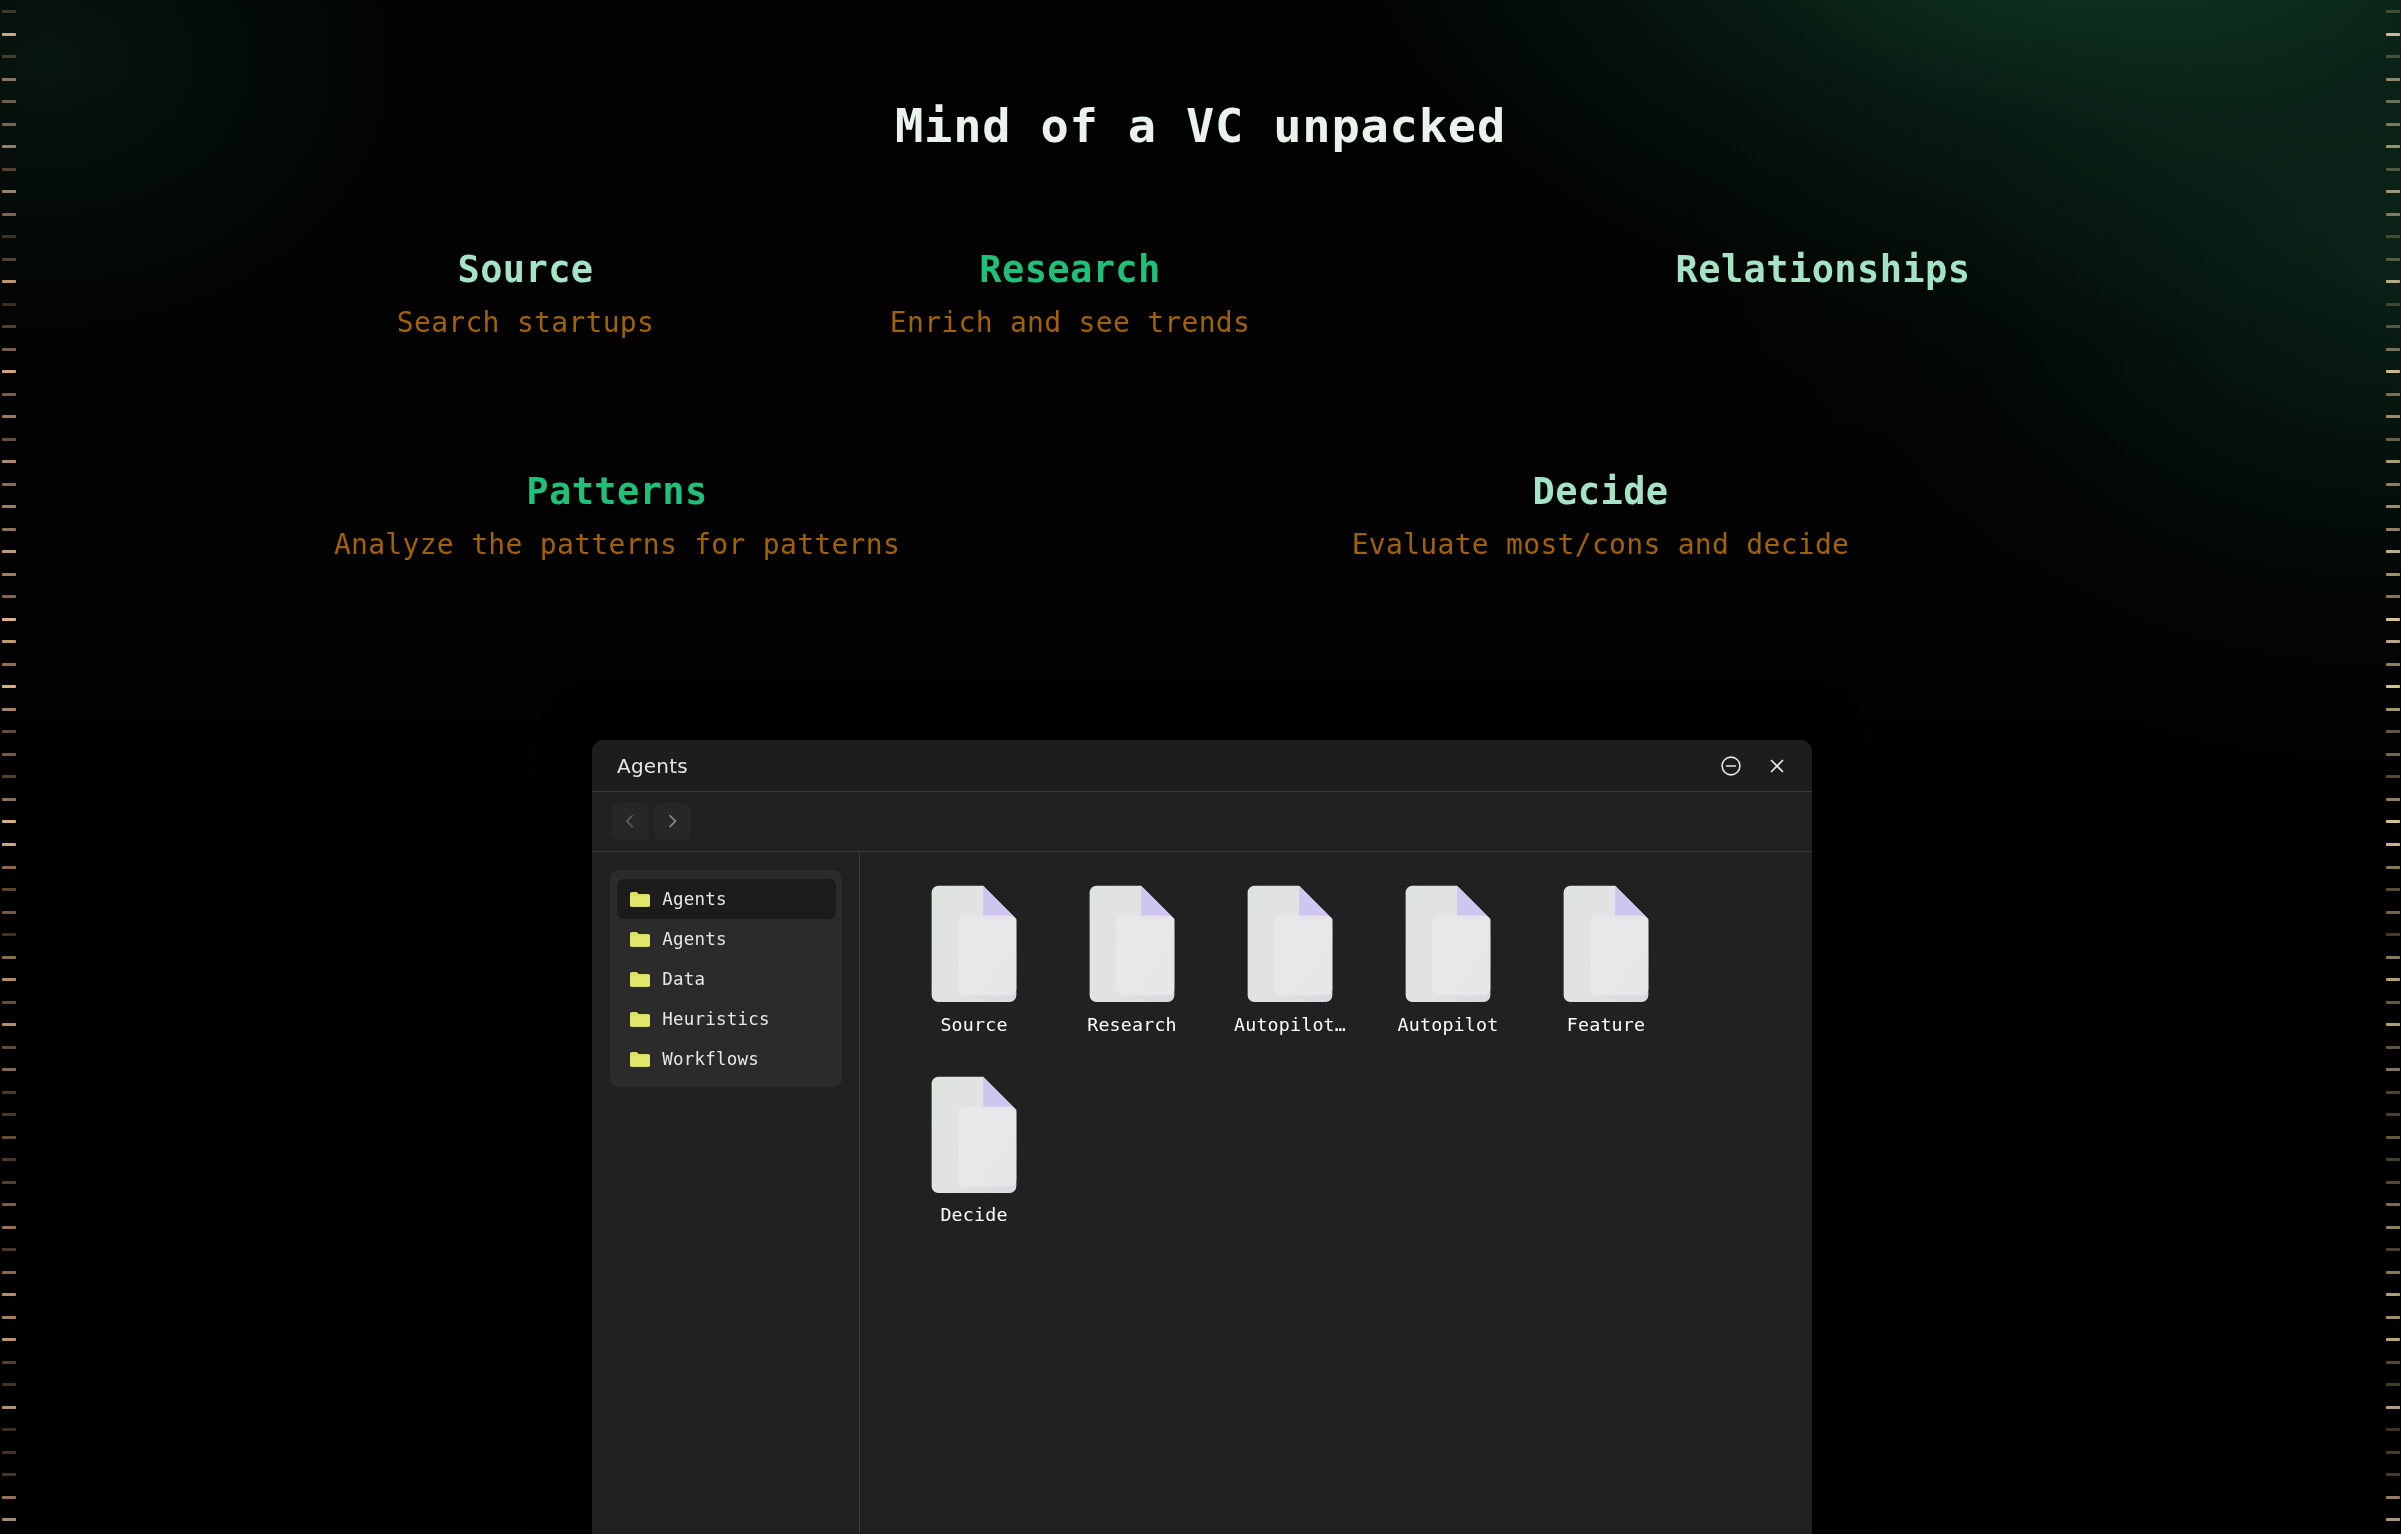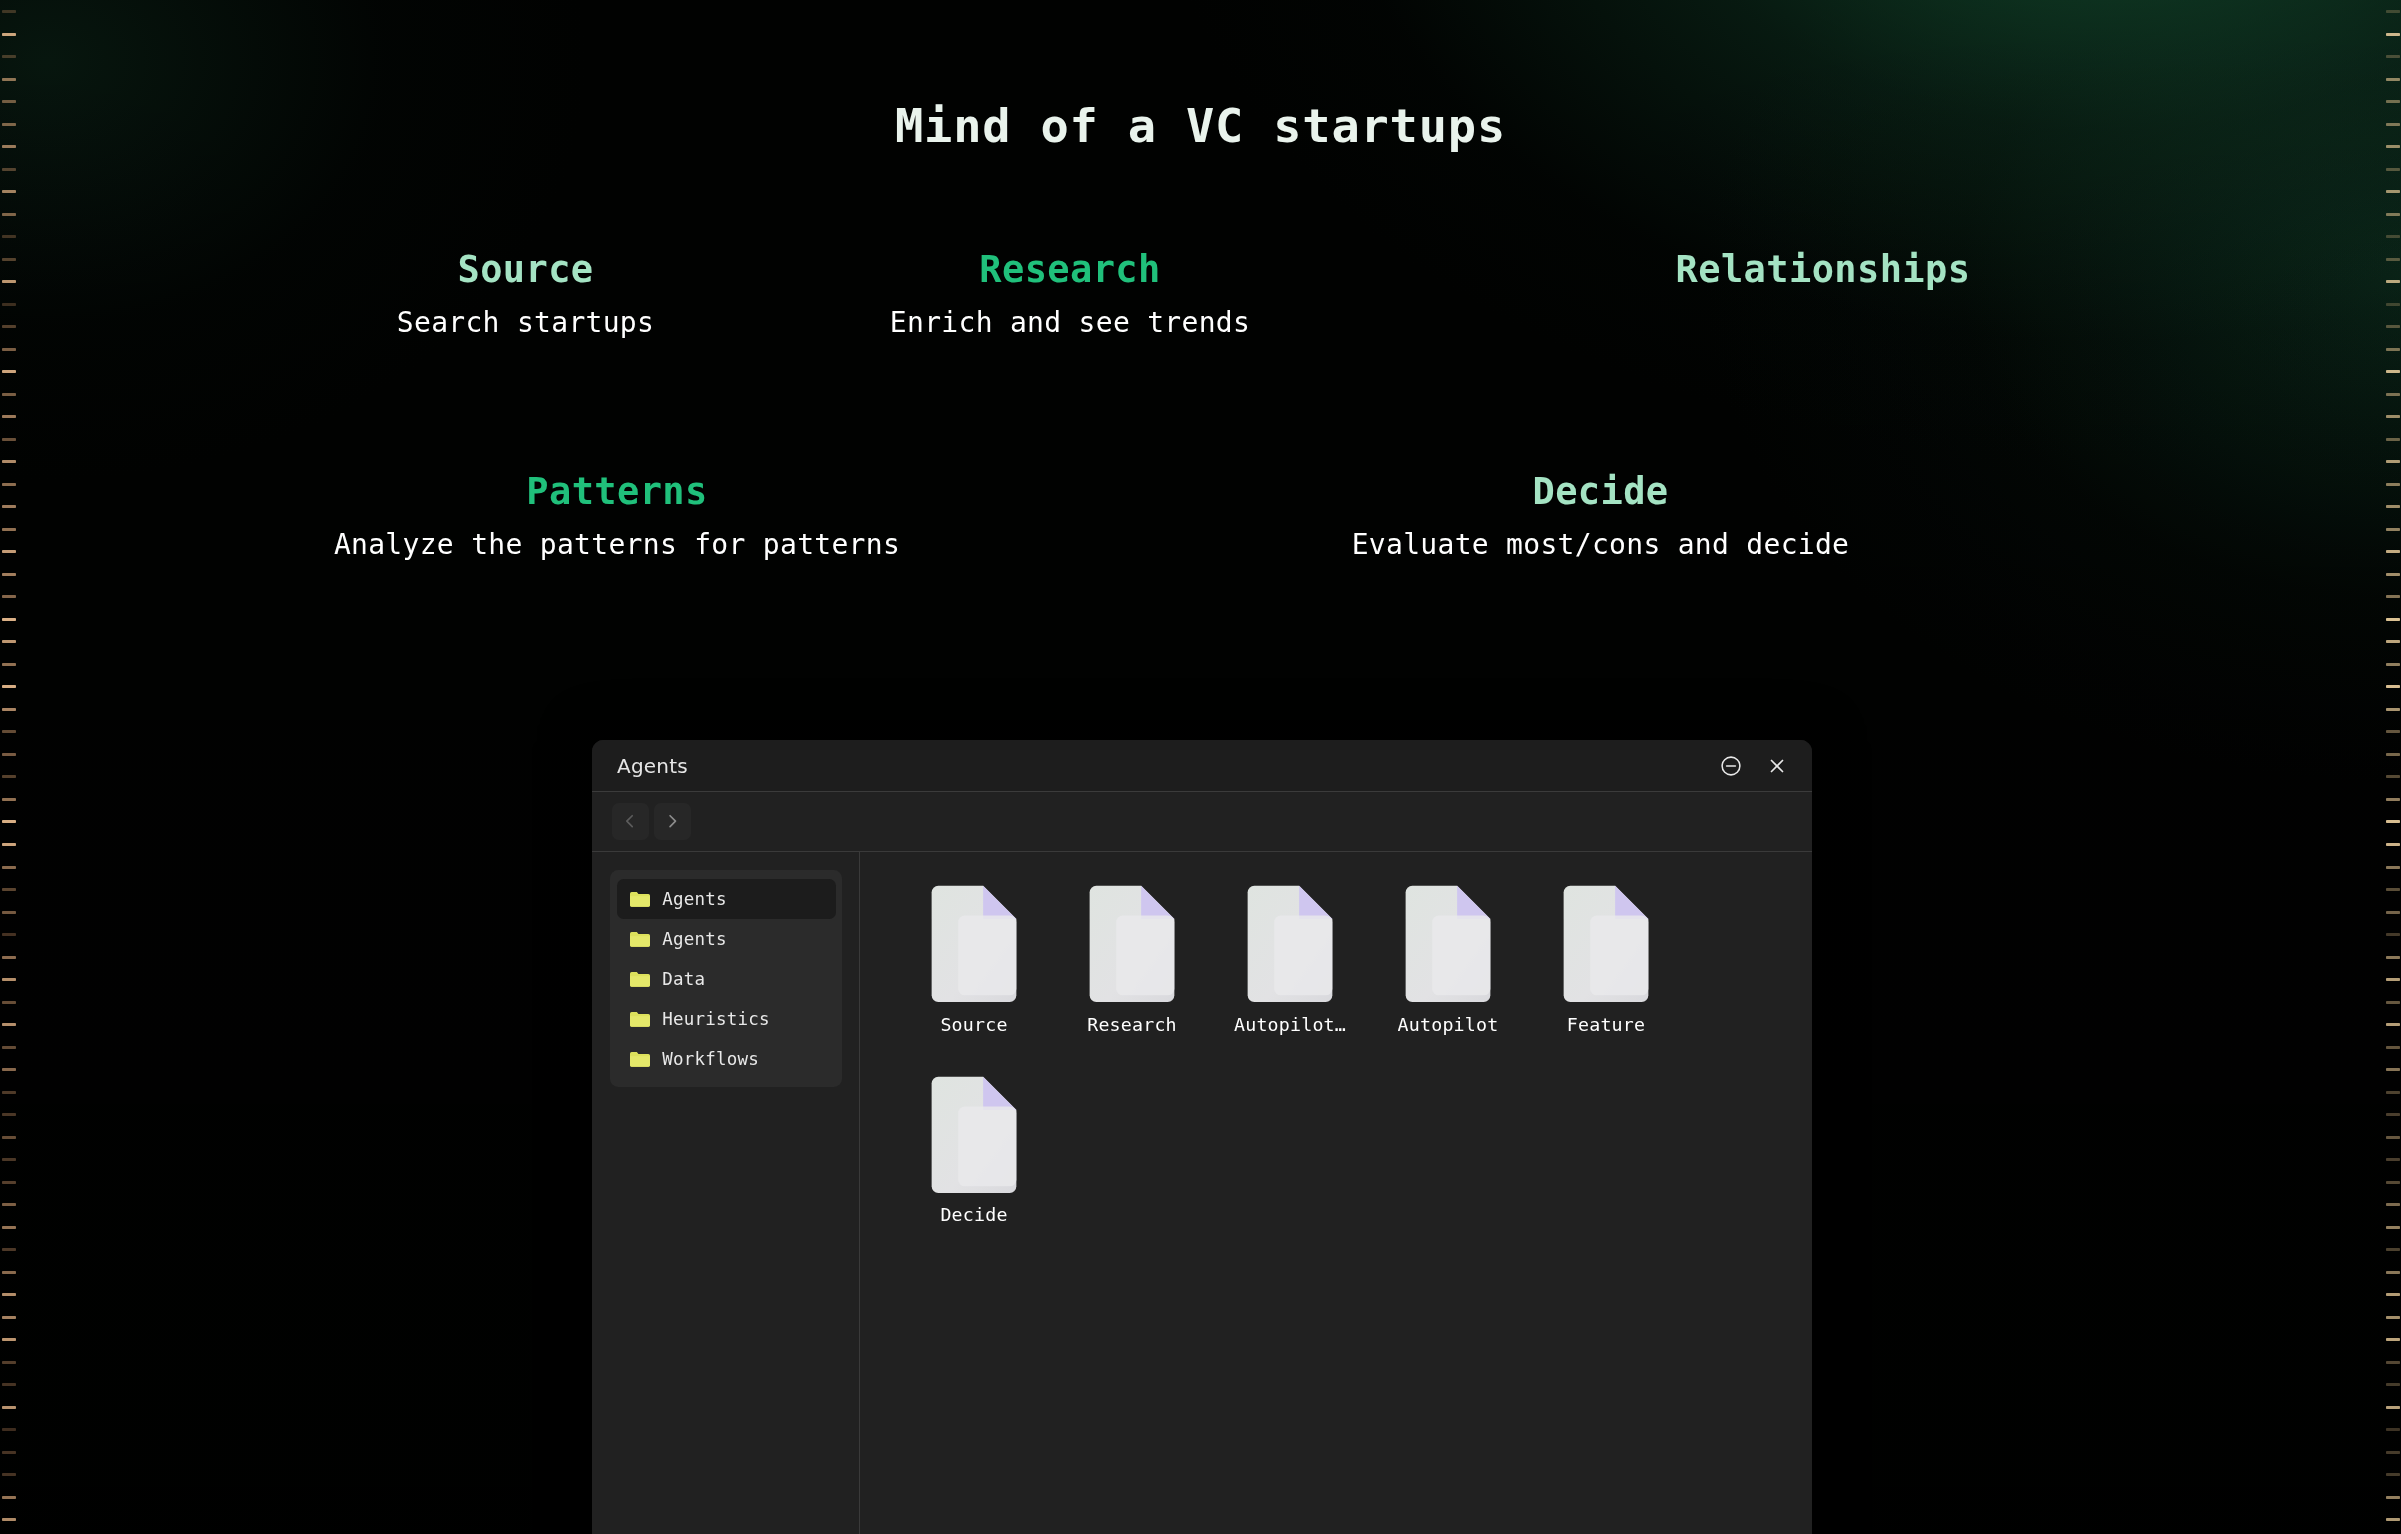--- a/index.html
+++ b/index.html
@@ -94,21 +94,21 @@
     line-height: 1.1;
     font-family: "DejaVu Sans Mono", monospace;
     white-space: nowrap;
   }
   .cell .p {
     margin-top: 16.7px;
     font-size: 28px;
     font-weight: 400;
     letter-spacing: 0.3px;
     line-height: 1.15;
-    color: #ffffff;
+    color: #a16207;
     font-family: "DejaVu Sans Mono", monospace;
     white-space: nowrap;
   }
   .h.mint  { color: #a4e3c3; }
   .h.green { color: #20c07b; }
 
   
   .cell-source        { left: 192px;  top: 250px; width: 667px; }
   .cell-research      { left: 820px;  top: 250px; width: 500px; }
   .cell-relationships { left: 1448px; top: 250px; width: 750px; }
@@ -391,21 +391,21 @@
     <div class="tick" style="top:1406px;background:rgba(230,201,152,0.80)"></div>
     <div class="tick" style="top:1428px;background:rgba(197,165,117,0.31)"></div>
     <div class="tick" style="top:1451px;background:rgba(200,168,120,0.35)"></div>
     <div class="tick" style="top:1473px;background:rgba(199,168,119,0.35)"></div>
     <div class="tick" style="top:1496px;background:rgba(221,191,142,0.67)"></div>
     <div class="tick" style="top:1518px;background:rgba(228,199,149,0.77)"></div>
   </div>
 
 <div class="hero">
 
-  <div class="page-title">Mind of a VC startups</div>
+  <div class="page-title">Mind of a VC unpacked</div>
 
   <div class="cell cell-source">
     <div class="h mint">Source</div>
     <div class="p">Search startups</div>
   </div>
 
   <div class="cell cell-research">
     <div class="h green">Research</div>
     <div class="p">Enrich and see trends</div>
   </div>

